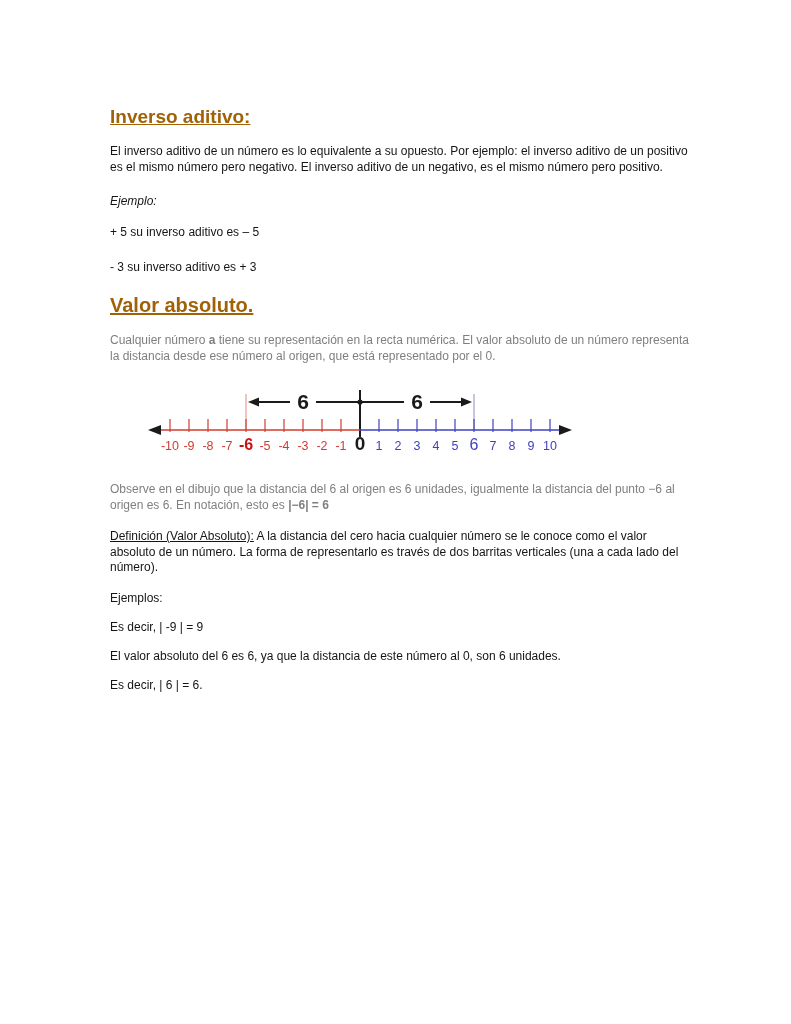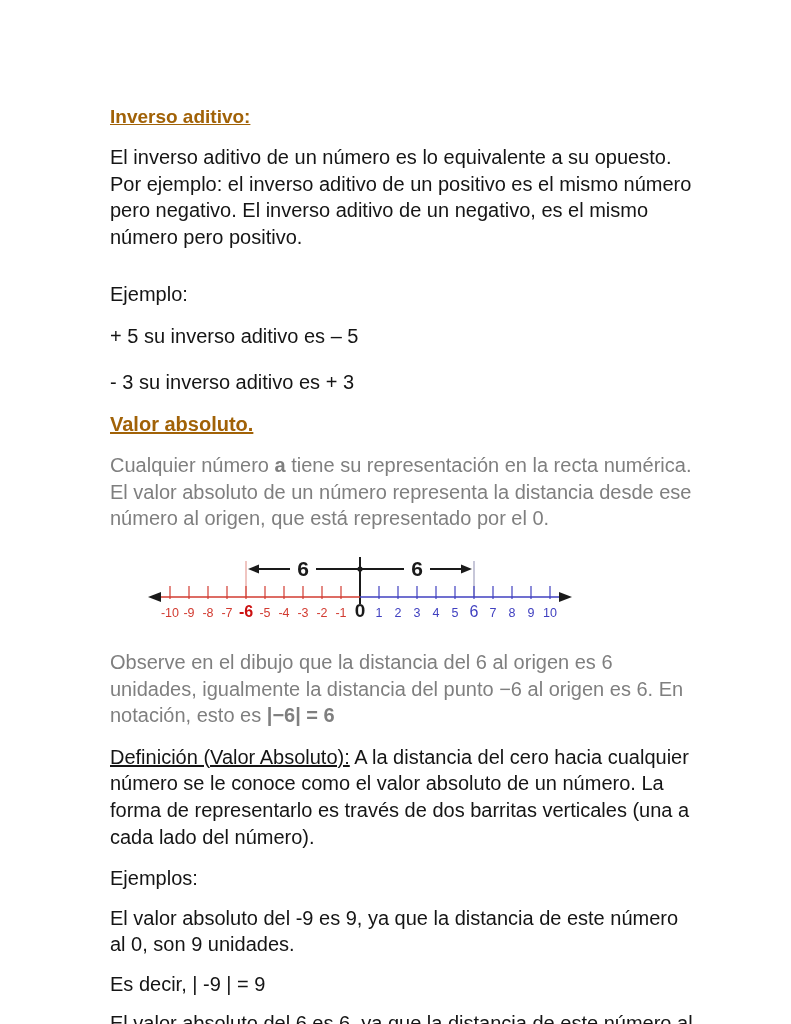--- a/index.html
+++ b/index.html
@@ -25,21 +25,21 @@
     border-bottom: 3px solid #4E81BD;
   }
   h2.h2 {
     font-size: 19px;
     font-weight: 700;
     color: #a16207;
     text-decoration: underline;
     margin: 20px 0 16px 0;
   }
   p {
-    font-size: 20px;
+    font-size: 12px;
     line-height: 1.33;
     margin: 0 0 15px 0;
     max-width: 588px;
   }
   p.gray { color: #7f7f7f; }
   p.gray b { color: #7f7f7f; font-weight: 700; }
   .u { text-decoration: underline; }
   .figure-wrap {
     margin: 4px 0 10px 30px;
     width: 440px;
@@ -48,21 +48,21 @@
 </head>
 <body>
 
 <div class="page">
 
 
   <h2 class="h2">Inverso aditivo:</h2>
 
   <p>El inverso aditivo de un número es lo equivalente a su opuesto. Por ejemplo: el inverso aditivo de un positivo es el mismo número pero negativo. El inverso aditivo de un negativo, es el mismo número pero positivo.</p>
 
-  <p style="margin-top:31px;">Ejemplo:</p>
+  <p style="margin-top:18px;font-style:italic;">Ejemplo:</p>
 
   <p style="margin-top:12px;">+ 5 su inverso aditivo es – 5</p>
 
   <p style="margin-top:19px;">- 3 su inverso aditivo es + 3</p>
 
   <h2 class="h2" style="font-size:20px; margin-top:18px;">Valor absoluto.</h2>
 
   <p class="gray"><span>Cualquier número </span><b>a</b><span> tiene su representación en la recta numérica. El valor absoluto de un número representa la distancia desde ese número al origen, que está representado por el 0.</span></p>
 
   <div class="figure-wrap">
@@ -126,21 +126,20 @@
         <text x="410" y="70" text-anchor="middle" font-size="12.5" font-weight="normal" fill="#4040C0" font-family="Liberation Sans, sans-serif">10</text>
       </svg>
   </div>
 
   <p class="gray"><span>Observe en el dibujo que la distancia del 6 al origen es 6 unidades, igualmente la distancia del punto −6 al origen es 6. En notación, esto es </span><b>|−6| = 6</b></p>
 
   <p><span class="u">Definición (Valor Absoluto):</span><span> A la distancia del cero hacia cualquier número se le conoce como el valor absoluto de un número. La forma de representarlo es través de dos barritas verticales (una a cada lado del número).</span></p>
 
   <p style="margin-bottom:13px;">Ejemplos:</p>
 
-  <p style="margin-bottom:13px;">El valor absoluto del -9 es 9, ya que la distancia de este número al 0, son 9 unidades.</p>
 
   <p style="margin-bottom:13px;">Es decir, | -9 | = 9</p>
 
   <p style="margin-bottom:13px;">El valor absoluto del 6 es 6, ya que la distancia de este número al 0, son 6 unidades.</p>
 
   <p style="">Es decir, | 6 | = 6.</p>
 
 </div>
 
 </body></html>

